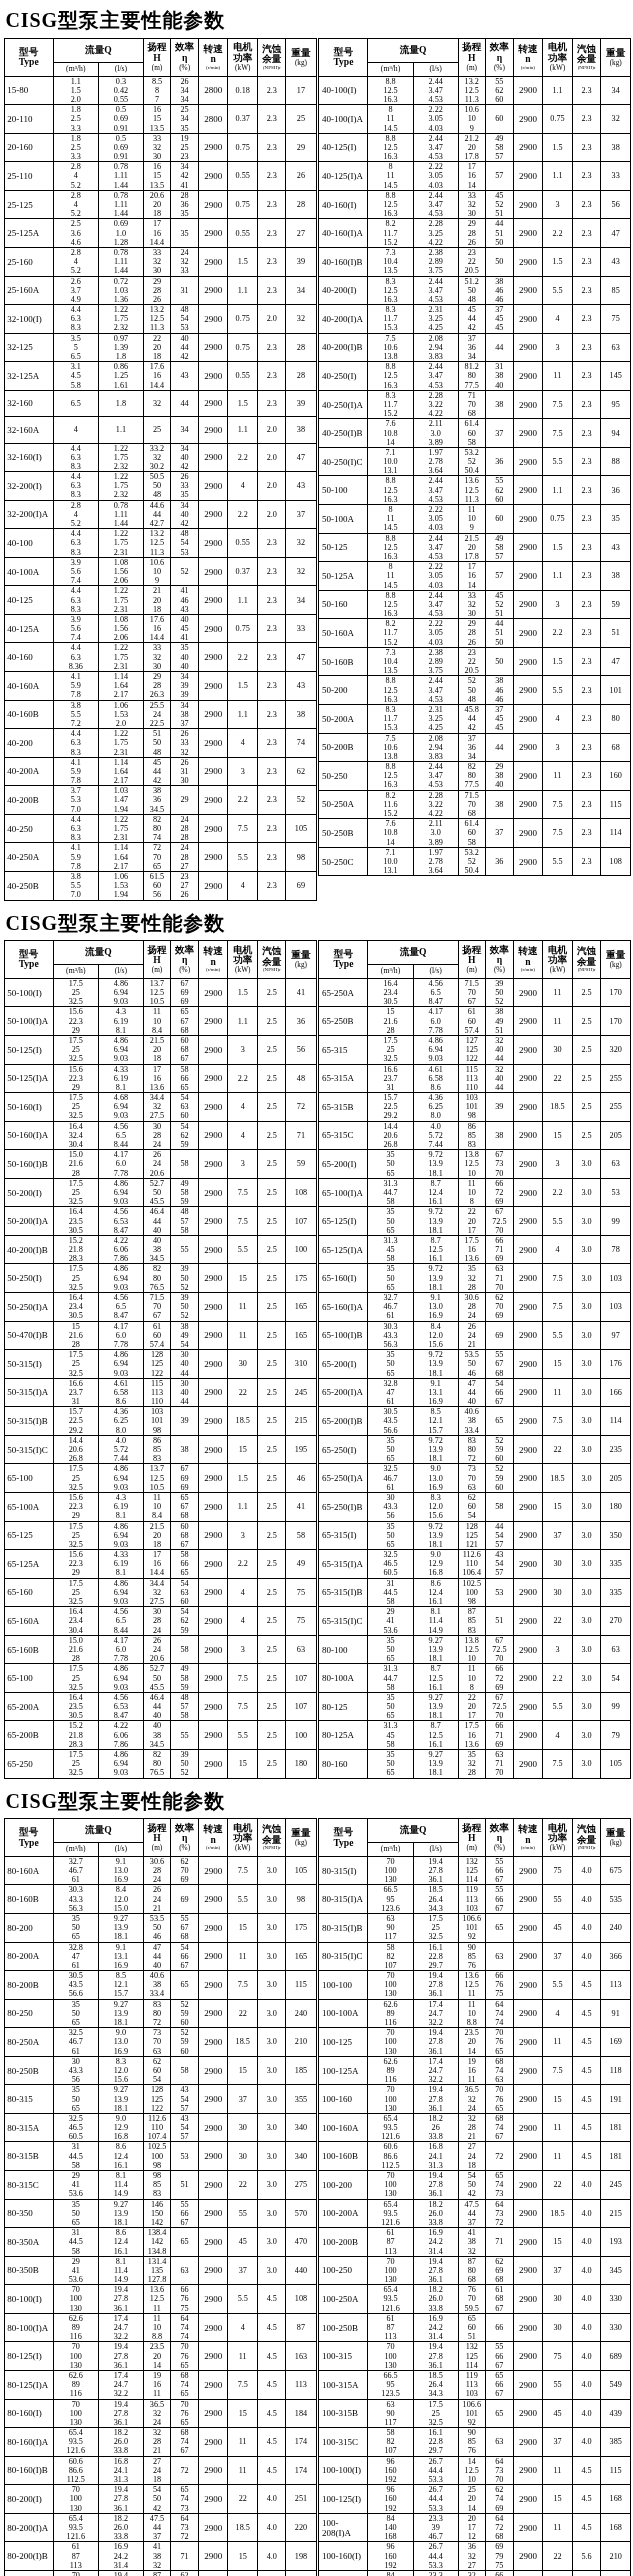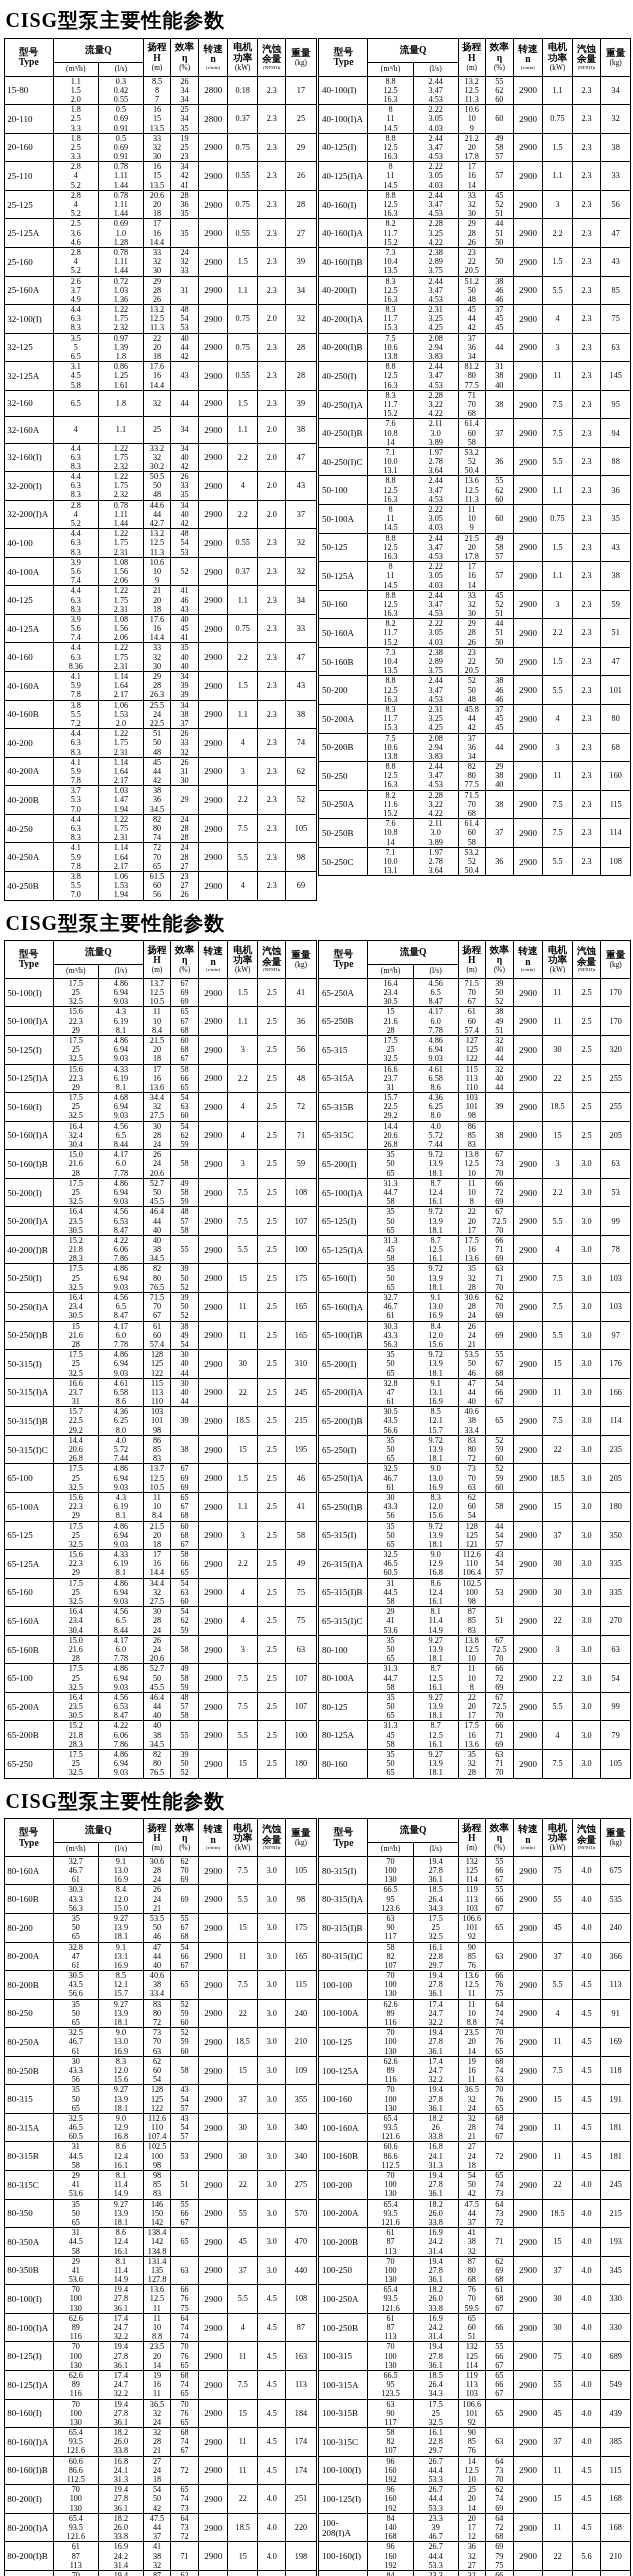--- a/index.html
+++ b/index.html
@@ -1393,21 +1393,21 @@
 67</td>
               <td class="c4">39
 50
 52</td>
               <td class="c5">2900</td>
               <td class="c6">11</td>
               <td class="c7">2.5</td>
               <td class="c8">165</td>
             </tr>
             <tr>
-              <td class="c0">50-250(I)B</td>
+              <td class="c0">50-470(I)B</td>
               <td class="c1">15
 21.6
 28</td>
               <td class="c2">4.17
 6.0
 7.78</td>
               <td class="c3">61
 60
 57.4</td>
               <td class="c4">38
@@ -2096,21 +2096,21 @@
 121</td>
               <td class="c4">44
 54
 57</td>
               <td class="c5">2900</td>
               <td class="c6">37</td>
               <td class="c7">3.0</td>
               <td class="c8">350</td>
             </tr>
             <tr>
-              <td class="c0">26-315(I)A</td>
+              <td class="c0">65-315(I)A</td>
               <td class="c1">32.5
 46.5
 60.5</td>
               <td class="c2">9.0
 12.9
 16.8</td>
               <td class="c3">112.6
 110
 106.4</td>
               <td class="c4">43
@@ -2430,21 +2430,21 @@
               <td class="c2">8.3
 12.0
 15.6</td>
               <td class="c3">62
 60
 54</td>
               <td class="c4">58</td>
               <td class="c5">2900</td>
               <td class="c6">15</td>
               <td class="c7">3.0</td>
-              <td class="c8">109</td>
+              <td class="c8">185</td>
             </tr>
             <tr>
               <td class="c0">80-315</td>
               <td class="c1">35
 50
 65</td>
               <td class="c2">9.27
 13.9
 18.1</td>
               <td class="c3">128

